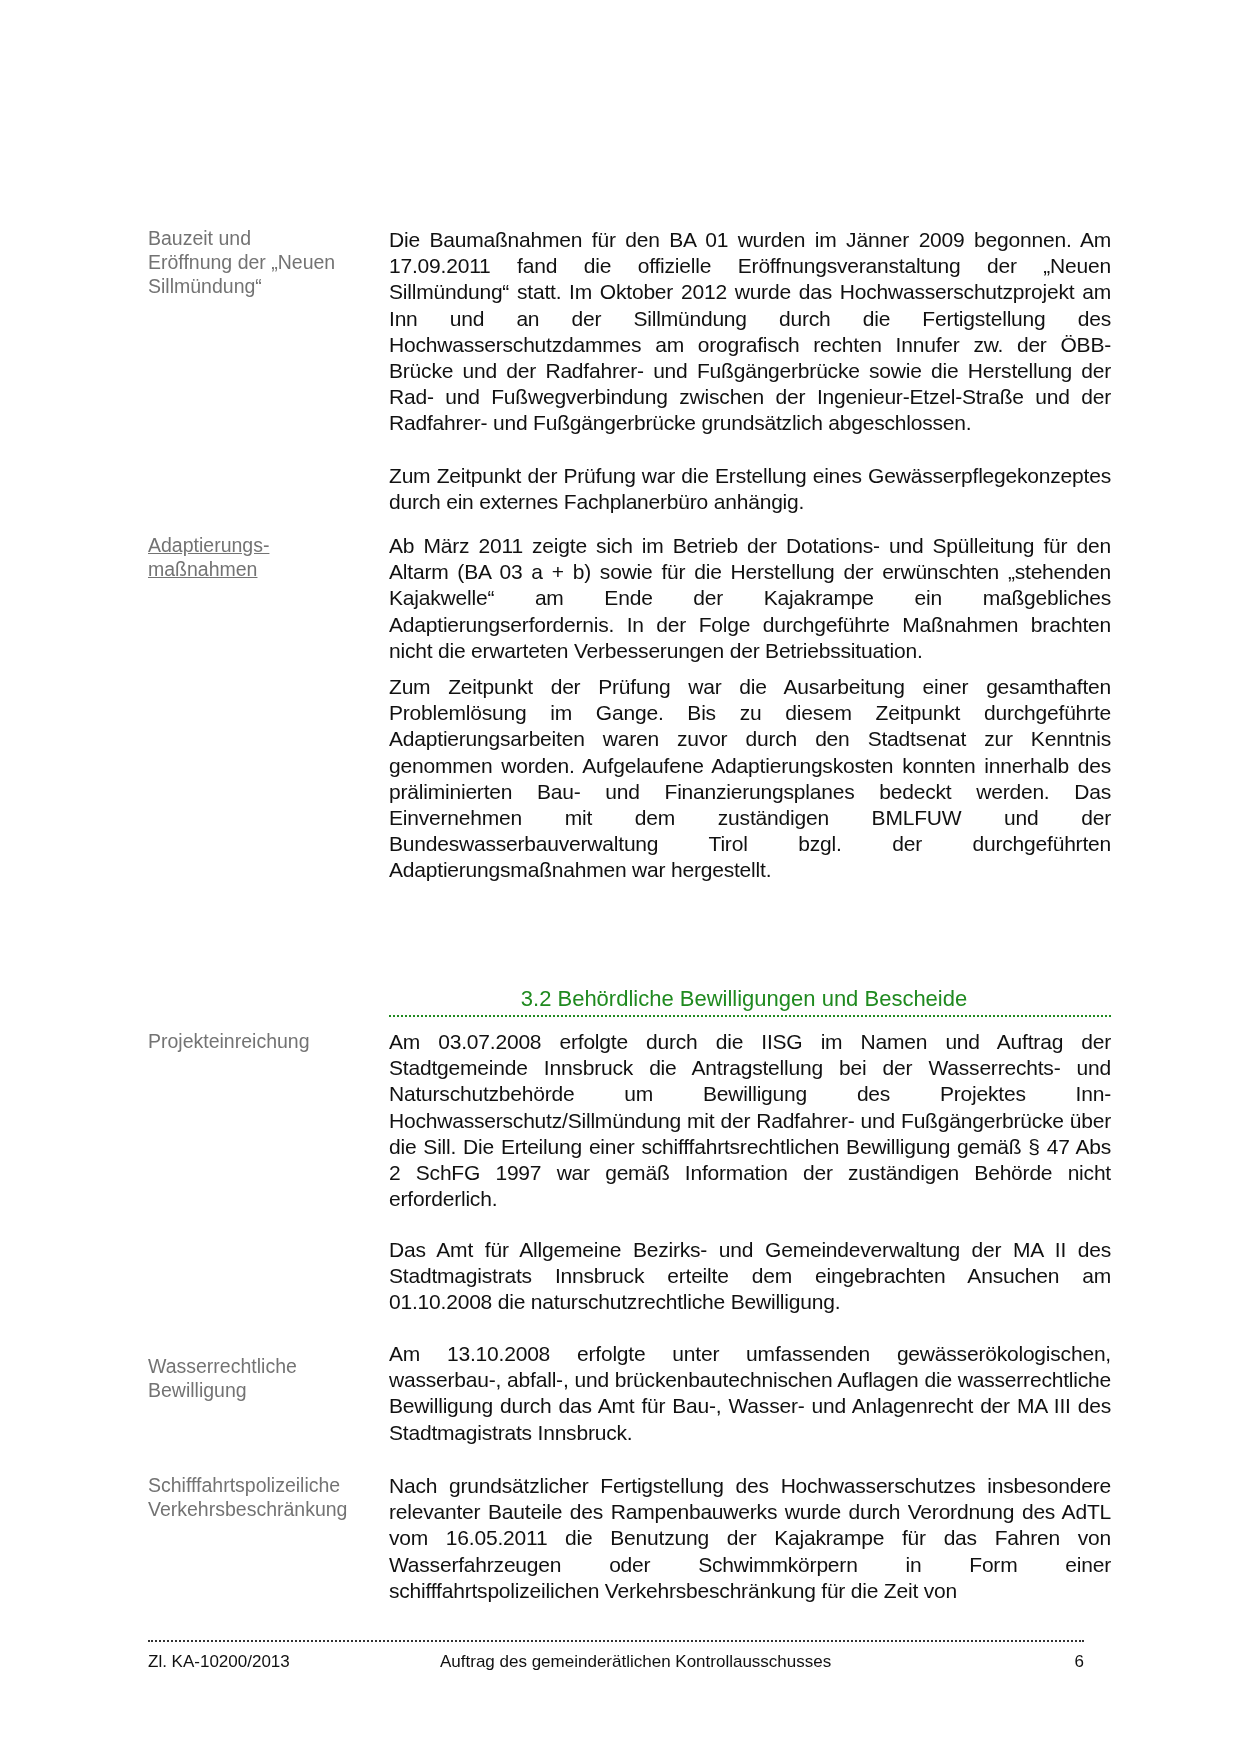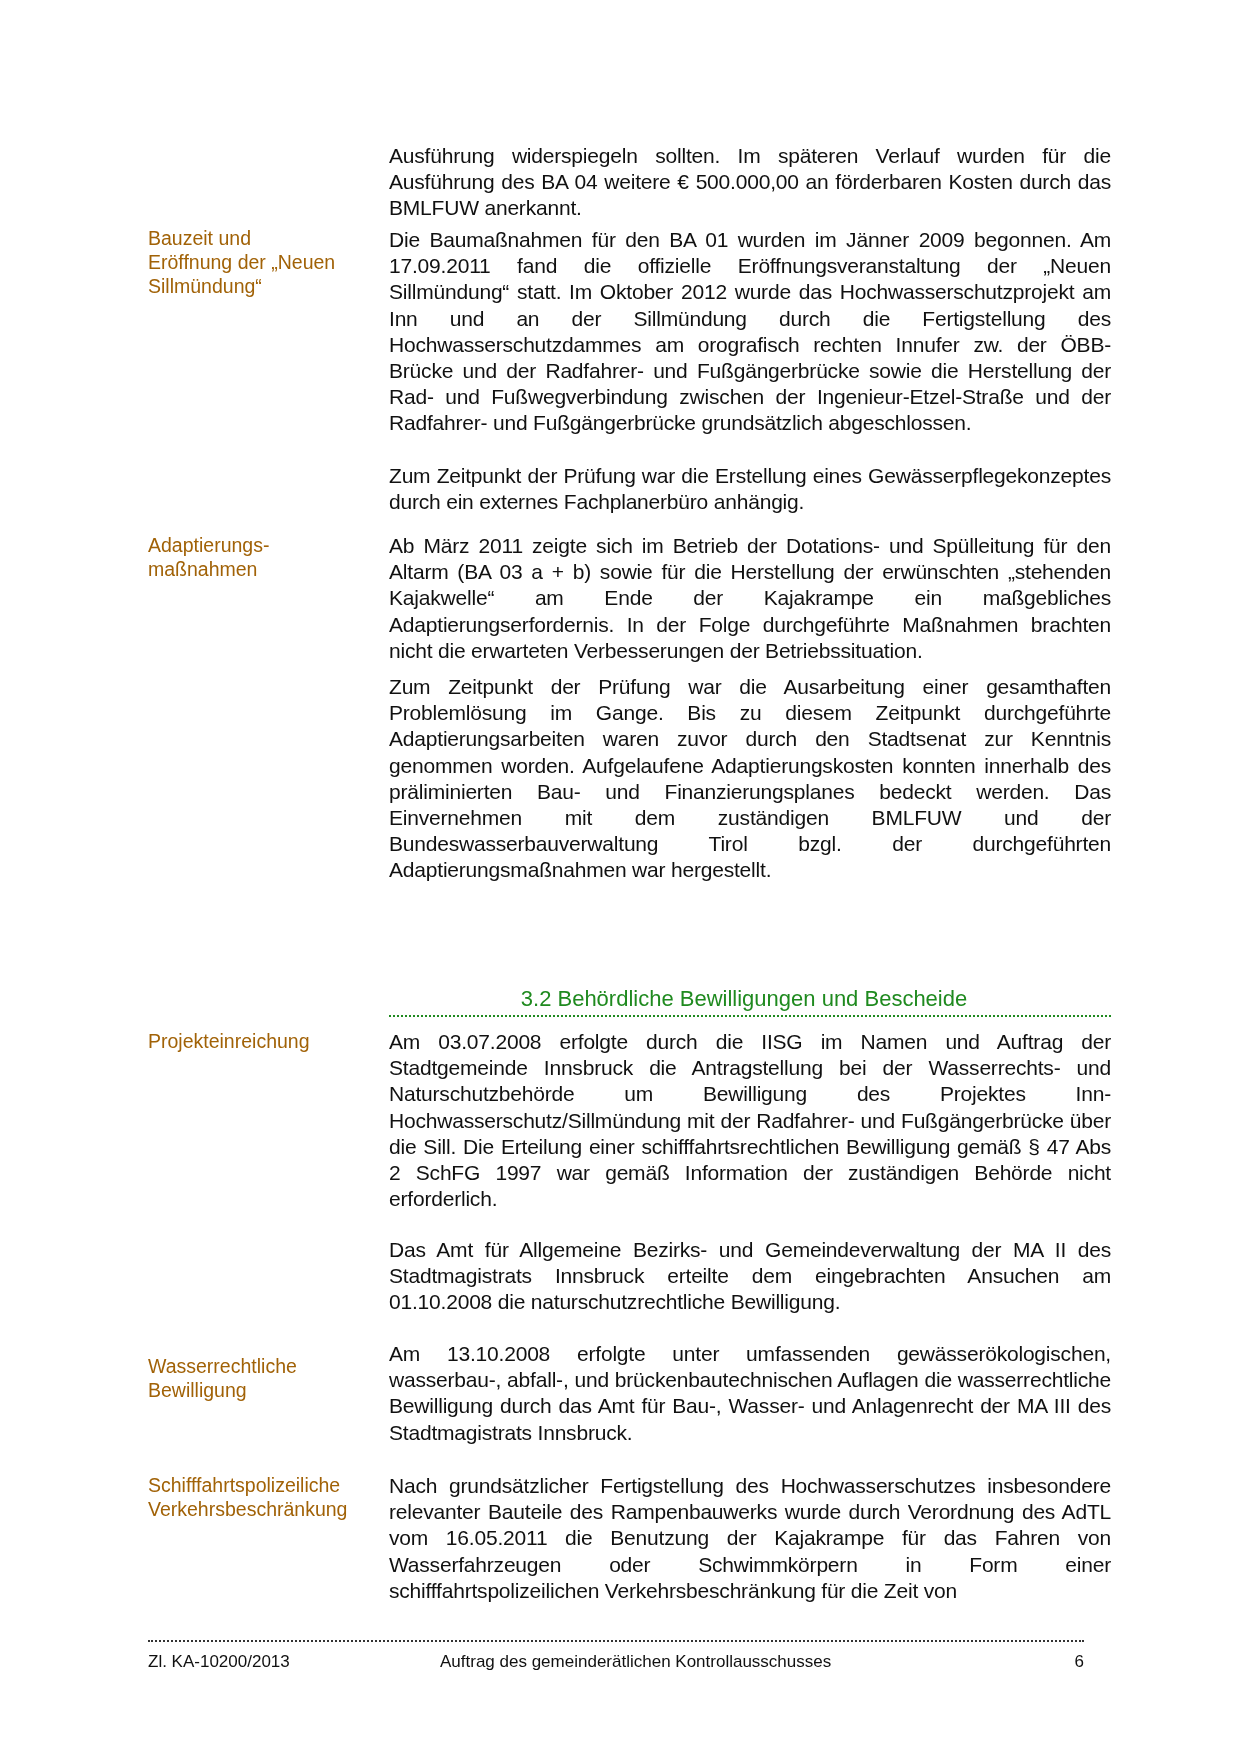--- a/index.html
+++ b/index.html
@@ -1,49 +1,48 @@
 <!DOCTYPE html>
 <html><head>
 <meta charset="utf-8">
 <style>
   html, body { margin: 0; padding: 0; background: #ffffff; }
   body { width: 1241px; height: 1754px; position: relative; overflow: hidden;
          font-family: "Liberation Sans", sans-serif; color: #111; }
   .page { position: absolute; left: 0; top: 0; width: 1241px; height: 1754px; }
-  .label { position: absolute; left: 148px; width: 220px; color: #a16207;
+  .label { position: absolute; left: 148px; width: 220px; color: #737373;
            font-size: 19.5px; line-height: 24px; font-family: "Liberation Sans", sans-serif; }
   .body-text { position: absolute; left: 389px; width: 722px; font-size: 21px;
                line-height: 26.2px; text-align: justify; text-align-last: left;
                font-family: "Liberation Sans", sans-serif; letter-spacing: -0.2px; }
   .section-heading { position: absolute; left: 383px; width: 722px; top: 986px;
                      text-align: center; color: #1f8a1f; font-size: 22px; line-height: 26px; }
   .section-rule { position: absolute; left: 389px; width: 722px; top: 1015px; height: 0;
                   border-top: 2px dotted #1f8a1f; }
   .footer-rule { position: absolute; left: 148px; width: 936px; top: 1640px; height: 0;
                  border-top: 2px dotted #333; }
   .footer { position: absolute; top: 1652px; font-size: 17px; line-height: 20px; color: #111; }
   .footer-left { left: 148px; }
   .footer-center { left: 440px; }
   .footer-right { left: 1070px; width: 14px; text-align: right; }
 </style>
 </head>
 <body>
 
 <div class="page">
 
-  <div class="body-text" style="top:143px;">Ausführung widerspiegeln sollten. Im späteren Verlauf wurden für die Ausführung des BA 04 weitere € 500.000,00 an förderbaren Kosten durch das BMLFUW anerkannt.</div>
 
   <div class="label" style="top:226px;">
     <span style="display:block;width:190px;">Bauzeit und Eröffnung der „Neuen Sillmündung“</span>
   </div>
   <div class="body-text" style="top:227px;">Die Baumaßnahmen für den BA 01 wurden im Jänner 2009 begonnen. Am 17.09.2011 fand die offizielle Eröffnungsveranstaltung der „Neuen Sillmündung“ statt. Im Oktober 2012 wurde das Hochwasserschutzprojekt am Inn und an der Sillmündung durch die Fertigstellung des Hochwasserschutzdammes am orografisch rechten Innufer zw. der ÖBB-Brücke und der Radfahrer- und Fußgängerbrücke sowie die Herstellung der Rad- und Fußwegverbindung zwischen der Ingenieur-Etzel-Straße und der Radfahrer- und Fußgängerbrücke grundsätzlich abgeschlossen.</div>
 
   <div class="body-text" style="top:463px;">Zum Zeitpunkt der Prüfung war die Erstellung eines Gewässerpflegekonzeptes durch ein externes Fachplanerbüro anhängig.</div>
 
-  <div class="label" style="top:533px;">
+  <div class="label" style="top:533px;text-decoration:underline;">
     <span style="display:block;width:140px;">Adaptierungs-maßnahmen</span>
   </div>
   <div class="body-text" style="top:533px;">Ab März 2011 zeigte sich im Betrieb der Dotations- und Spülleitung für den Altarm (BA 03 a + b) sowie für die Herstellung der erwünschten „stehenden Kajakwelle“ am Ende der Kajakrampe ein maßgebliches Adaptierungserfordernis. In der Folge durchgeführte Maßnahmen brachten nicht die erwarteten Verbesserungen der Betriebssituation.</div>
 
   <div class="body-text" style="top:674px;">Zum Zeitpunkt der Prüfung war die Ausarbeitung einer gesamthaften Problemlösung im Gange. Bis zu diesem Zeitpunkt durchgeführte Adaptierungsarbeiten waren zuvor durch den Stadtsenat zur Kenntnis genommen worden. Aufgelaufene Adaptierungskosten konnten innerhalb des präliminierten Bau- und Finanzierungsplanes bedeckt werden. Das Einvernehmen mit dem zuständigen BMLFUW und der Bundeswasserbauverwaltung Tirol bzgl. der durchgeführten Adaptierungsmaßnahmen war hergestellt.</div>
 
   <div class="section-heading">3.2  Behördliche Bewilligungen und Bescheide</div>
   <div class="section-rule"></div>
 
   <div class="label" style="top:1029px;">

